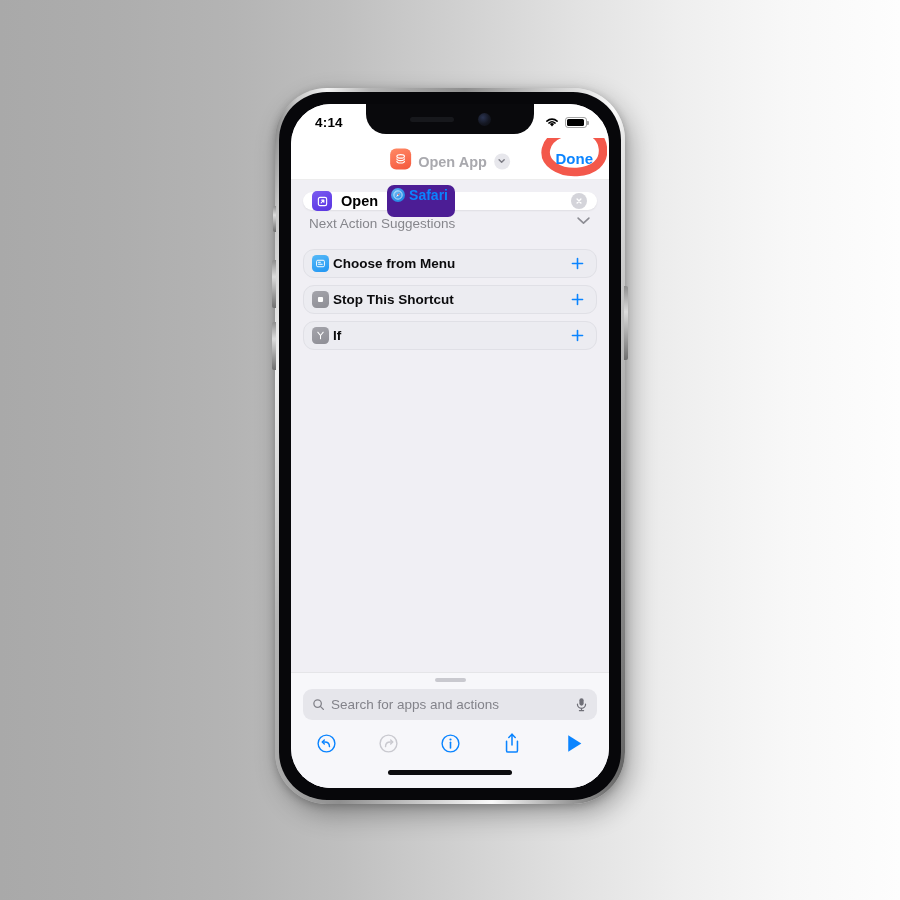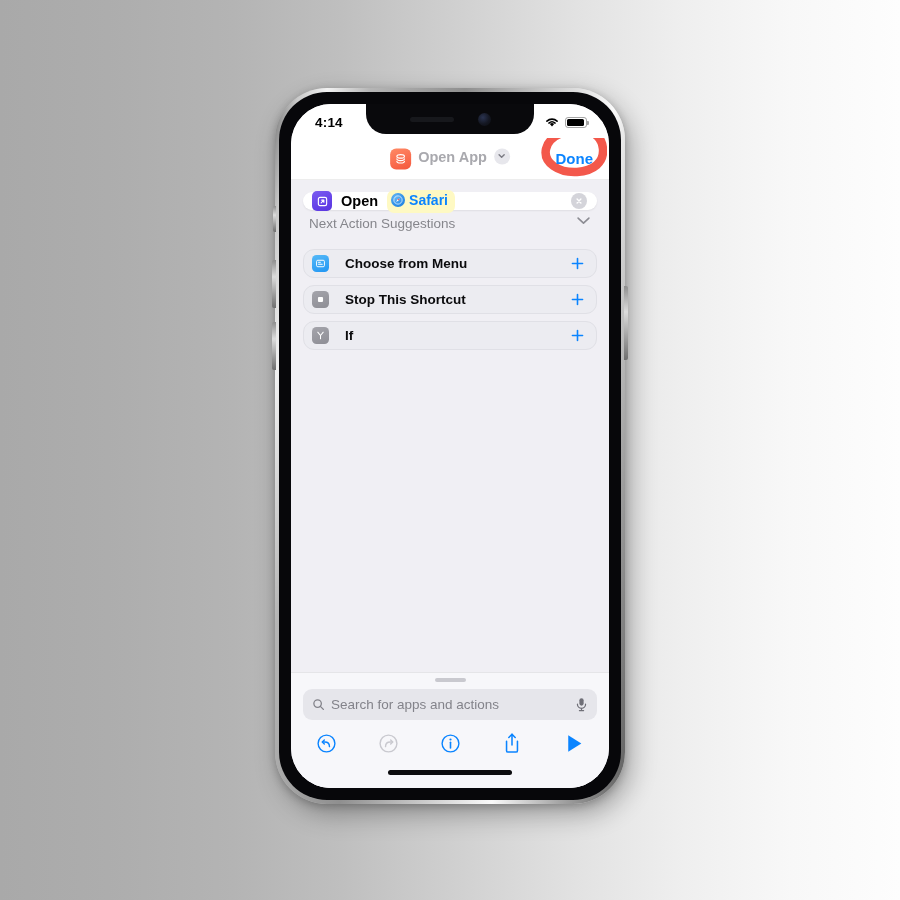--- a/index.html
+++ b/index.html
@@ -115,21 +115,21 @@
     flex: 0 0 42px;
     background: #ffffff;
     display: flex; align-items: center;
     padding: 0 16px;
     position: relative; z-index: 10;
     border-bottom: 0.5px solid rgba(0,0,0,0.07);
   }
   .nav-title-group {
     position: absolute; left: 50%; top: 50%;
     transform: translate(-50%,-50%);
-    display: flex; align-items: flex-start; gap: 7px;
+    display: flex; align-items: flex-end; gap: 7px;
   }
   .shortcut-glyph {
     width: 21px; height: 21px; border-radius: 6px;
     background: linear-gradient(160deg,#ff8a65 0%,#fa6e4f 55%,#f4573c 100%);
     display: flex; align-items: center; justify-content: center;
     flex: 0 0 21px;
   }
   .nav-title {
     font-size: 14.5px; font-weight: bold; color: #a9a9ae; white-space: nowrap;
   }
@@ -173,22 +173,22 @@
     background: linear-gradient(155deg,#7b5cf0 0%,#6542e8 60%,#5a36df 100%);
     display: flex; align-items: center; justify-content: center;
     flex: 0 0 20px;
   }
   .action-verb {
     font-size: 14.5px; font-weight: bold; color: #000; margin-left: 9px;
   }
   .token {
     margin-left: 9px;
     display: inline-flex; align-items: center; gap: 4px;
-    background: #fef9c3; border-radius: 7px;
-    padding: 2px 7px 5px 4px;
+    background: #4c1d95; border-radius: 7px;
+    padding: 2px 7px 14px 4px;
   }
   .token-glyph {
     width: 14px; height: 14px; border-radius: 50%;
     background: radial-gradient(circle at 35% 30%, #67b6f5 0%, #2d8fe8 60%, #1878d4 100%);
     display: flex; align-items: center; justify-content: center;
     flex: 0 0 14px;
   }
   .token-label { font-size: 14px; font-weight: bold; color: #0a84ff; }
   .clear-btn {
     margin-left: auto;
@@ -219,21 +219,21 @@
     margin-bottom: 7px;
   }
   .sug-glyph {
     width: 17px; height: 17px; border-radius: 4.5px;
     display: flex; align-items: center; justify-content: center;
     flex: 0 0 17px;
   }
   .sug-glyph.menu { background: linear-gradient(160deg,#56b9f7,#2196f3); }
   .sug-glyph.grey { background: linear-gradient(160deg,#a4a4ab,#8e8e95); }
   .sug-label {
-    font-size: 13.5px; font-weight: bold; color: #0b0b0d; margin-left: 16px;
+    font-size: 13.5px; font-weight: bold; color: #0b0b0d; margin-left: 4px;
   }
   .sug-plus { margin-left: auto; display: flex; }
 
   
   .bottom-sheet {
     flex: 0 0 auto;
     background: #f7f7fa;
     border-top: 0.5px solid rgba(0,0,0,0.07);
     padding-top: 5px;
   }

